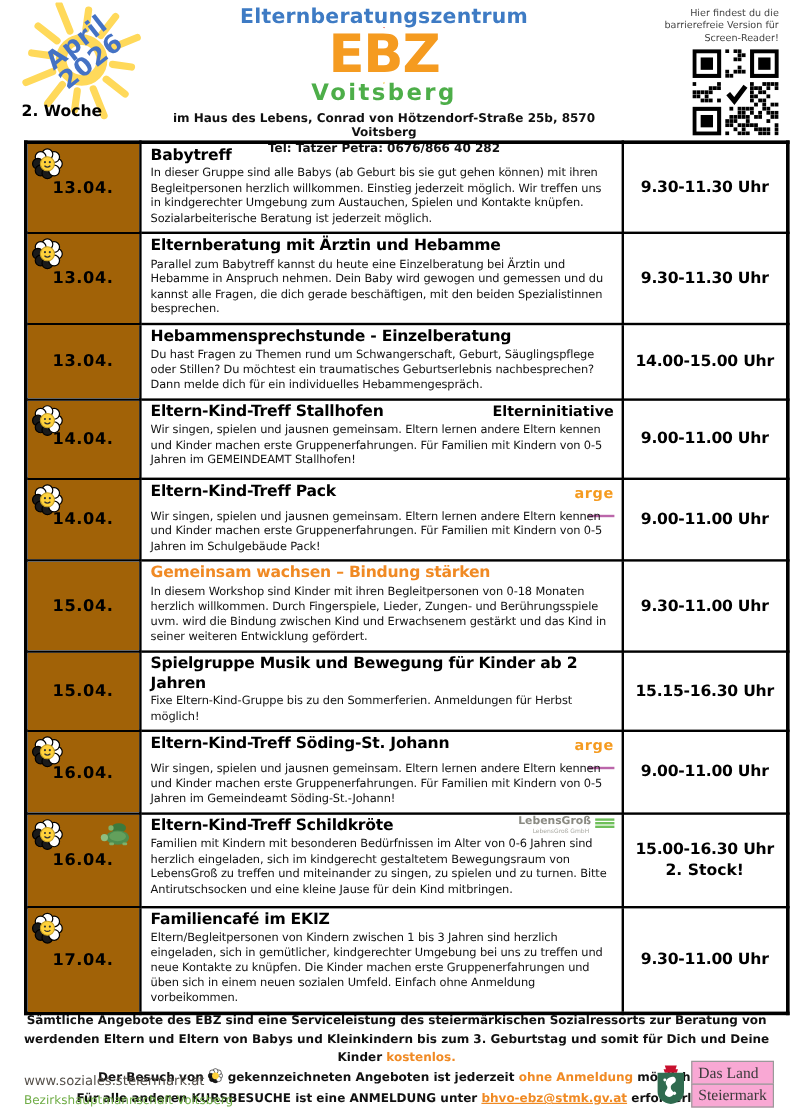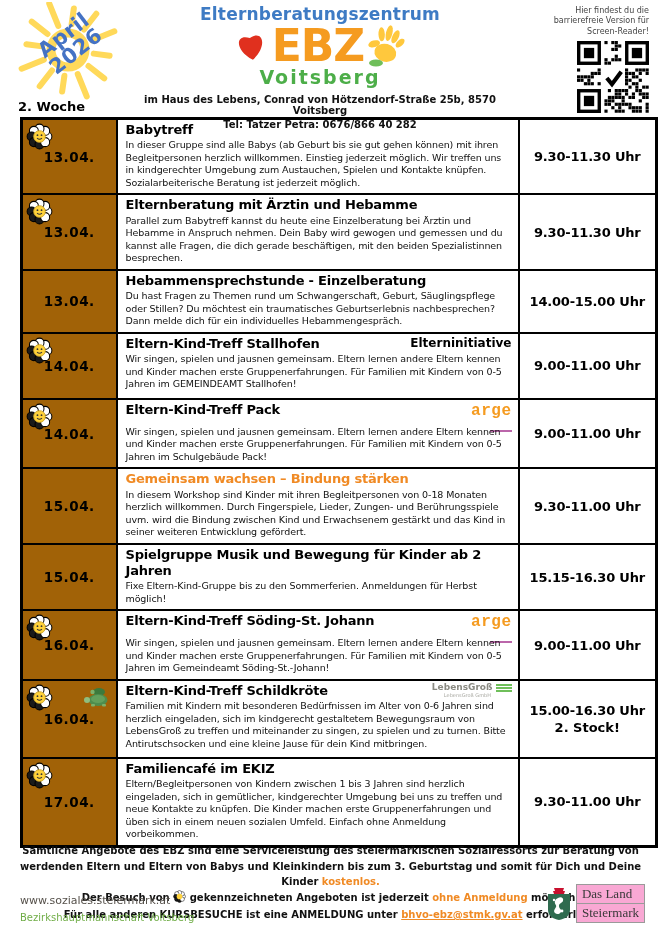--- a/index.html
+++ b/index.html
@@ -10,25 +10,25 @@
   }
 
   
   .sun-wrap { position:absolute; left:10px; top:2px; width:120px; height:100px; }
   .sun-wrap svg { position:absolute; left:0; top:0; }
   .month-year {
     position:absolute; left:30px; top:22px; transform:rotate(-38deg);
     color:#4472C4; font-weight:bold; font-size:21px; line-height:0.95;
     text-align:center; letter-spacing:0.5px;
   }
-  .week-label { position:absolute; left:18px; top:99px; font-weight:bold; font-size:13px; }
+  .week-label { position:absolute; left:18px; top:86px; font-weight:bold; font-size:13px; }
 
   .logo-block { position:absolute; left:140px; top:4px; width:360px; text-align:center; }
   .org-name { color:#3E7BC4; font-weight:bold; font-size:17px; letter-spacing:0.2px; }
-  .logo-row { display:flex; align-items:center; justify-content:center; height:48px; margin-top:-2px; }
+  .logo-row { display:flex; align-items:center; justify-content:center; height:48px; margin-top:-2px;flex-direction:column; }
   .logo-acronym { color:#F59B20; font-weight:bold; font-size:44px; letter-spacing:-1px; line-height:1; }
   .logo-city { color:#4DAE49; font-weight:bold; font-size:19px; letter-spacing:2px; margin-top:-4px; }
   .address-line { font-weight:bold; font-size:10px; margin-top:6px; color:#111; }
   .phone-line { font-weight:bold; font-size:10px; margin-top:3px; color:#111; }
 
   .qr-block { position:absolute; right:12px; top:6px; width:110px; text-align:right; }
   .qr-note { font-size:8px; color:#444; line-height:1.3; }
   .qr-block svg { margin-top:4px; background:#fff; }
 
   
@@ -55,21 +55,21 @@
   .event-time-note { font-weight:bold; font-size:13px; margin-top:2px; }
 
   tbody tr:nth-child(1) td{height:74px} tbody tr:nth-child(2) td{height:62px}
   tbody tr:nth-child(3) td{height:63px} tbody tr:nth-child(4) td{height:66px}
   tbody tr:nth-child(5) td{height:63px} tbody tr:nth-child(6) td{height:75px}
   tbody tr:nth-child(7) td{height:40px} tbody tr:nth-child(8) td{height:63px}
   tbody tr:nth-child(9) td{height:78px} tbody tr:nth-child(10) td{height:82px}
 
   
   .arge-logo { text-align:right; line-height:1; }
-  .arge-word { color:#F59B20; font-weight:bold; font-size:16px; letter-spacing:0.5px;font-family:Liberation Mono, monospace; }
+  .arge-word { color:#F59B20; font-weight:bold; font-size:12px; letter-spacing:0.5px; }
   .arge-sub { display:block; height:6px; }
   .arge-sub i { display:inline-block; width:22px; height:2px; background:#b6a; margin-top:1px; }
   .lg-logo { text-align:right; line-height:1.1; }
   .lg-top { display:flex; align-items:center; gap:3px; justify-content:flex-end; }
   .lg-word { color:#8a8a82; font-weight:bold; font-size:9px; }
   .lg-stripes i { display:block; width:16px; height:2px; background:#6FBF5A; margin:1px 0; }
   .lg-sub { color:#a9a9a2; font-size:5px; display:block; text-align:left; margin-left:12px; }
 
   
   .footer-note { position:absolute; left:0; right:0; top:843px; text-align:center;

